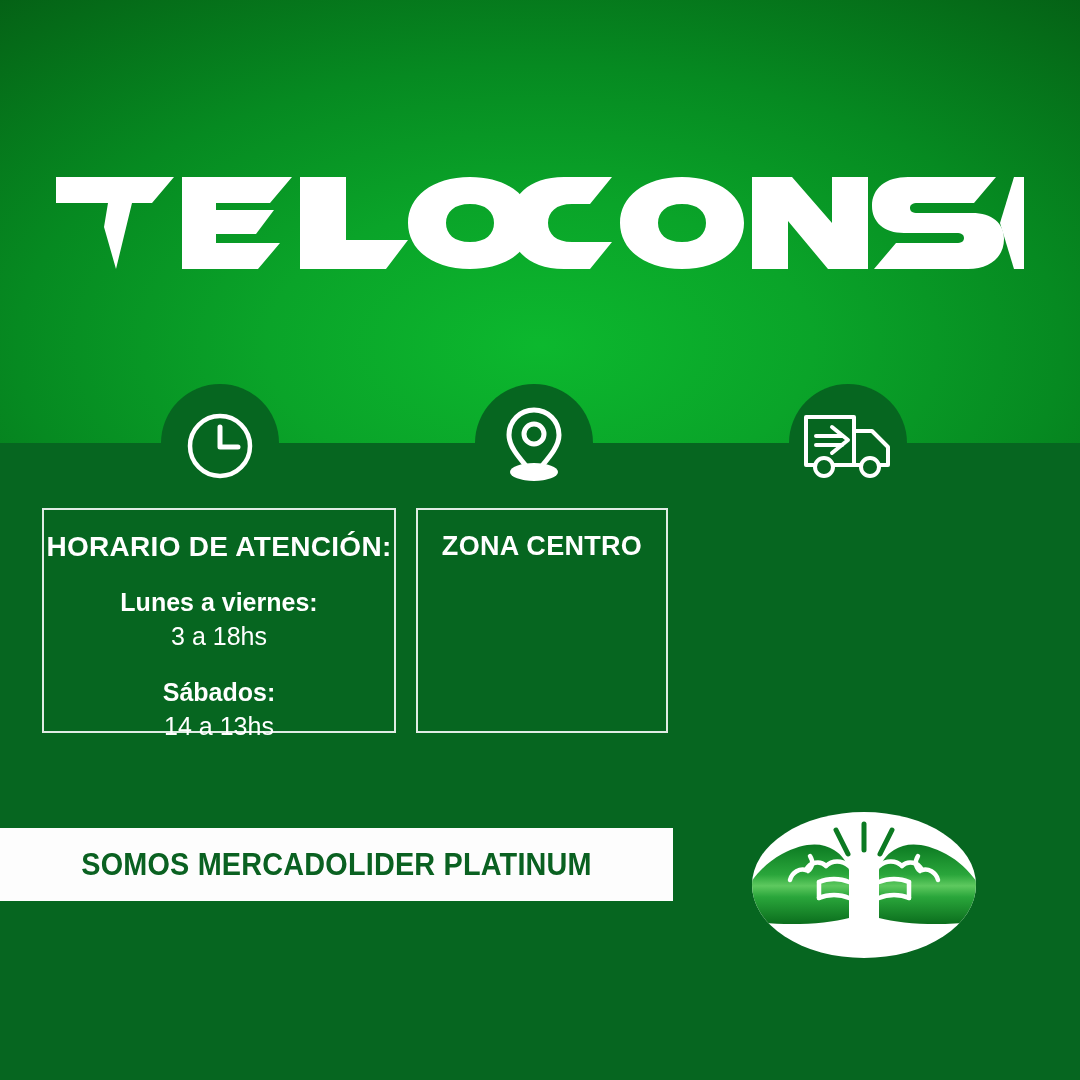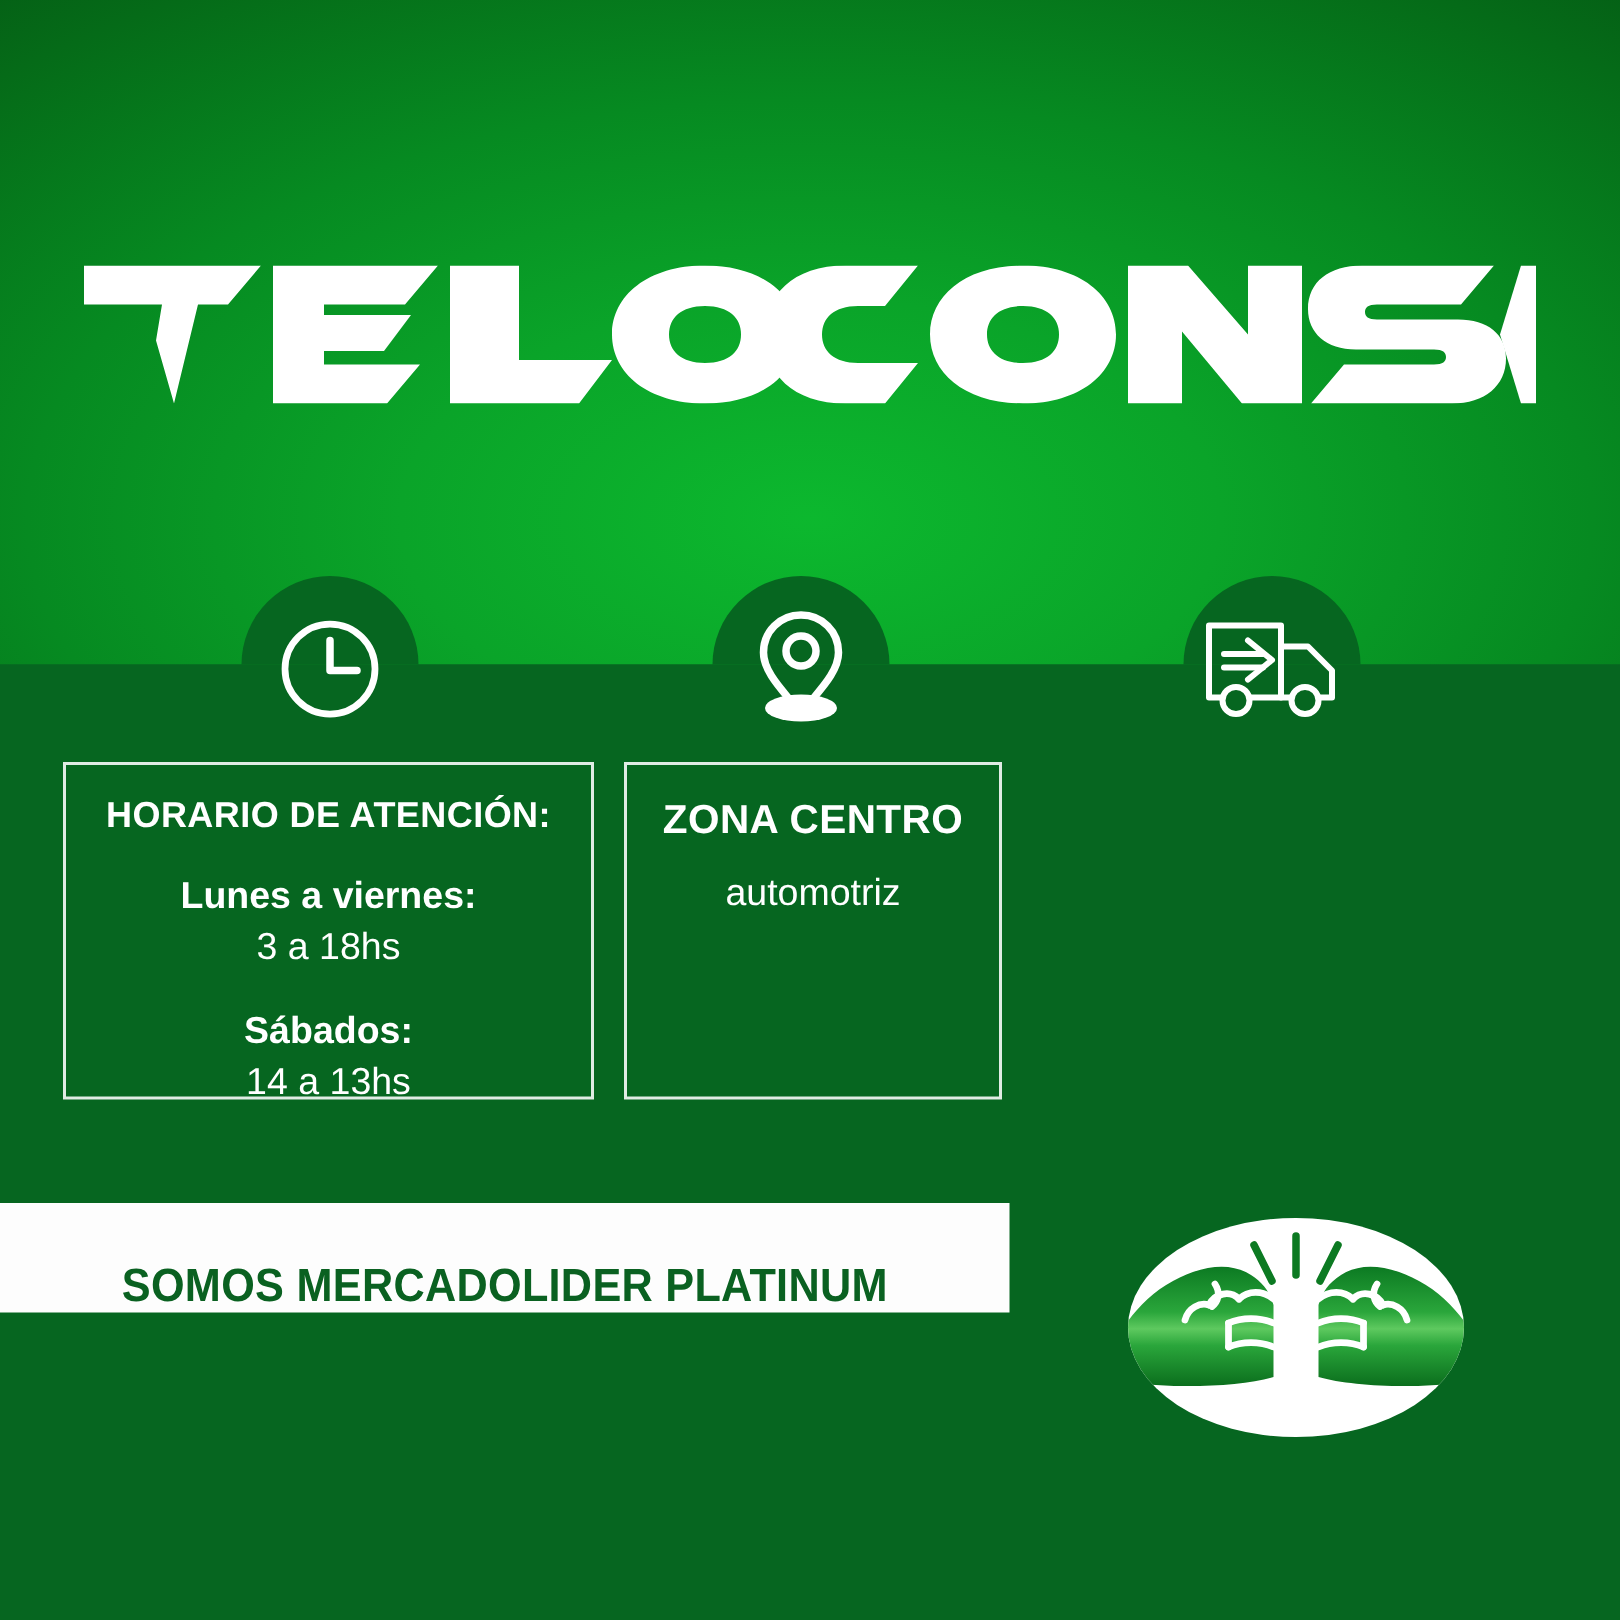--- a/index.html
+++ b/index.html
@@ -58,31 +58,31 @@
     color:#ffffff;
   }
   .card.c1{left:42px;width:354px;}
   .card.c2{left:416px;width:252px;}
   .card.c3{left:672px;width:352px;}
 
   .card-title{
     font-weight:bold;font-size:27px;letter-spacing:.3px;
     line-height:1.2;margin:0 0 16px 0;
   }
-  .card.c1 .card-title{font-size:24px;}
+  .card.c1 .card-title{font-size:28px;}
   .card-line{font-size:25px;line-height:1.38;font-weight:400;}
   .card-line.strong{font-weight:bold;margin-top:21px;}
 
   
   .banner{
     position:absolute;left:0;width:673px;height:73px;
     background:#fdfdfd;
     display:flex;align-items:center;
   }
-  .banner.b-top{top:802px;justify-content:center;align-items:flex-end;}
+  .banner.b-top{top:828px;justify-content:center;}
   .banner.b-bot{top:895px;justify-content:flex-end;padding-right:18px;box-sizing:border-box;}
   .banner-text{
     color:#0a6121;font-weight:bold;font-size:31px;
     letter-spacing:.2px;
     transform:scaleX(.93);transform-origin:center;
     white-space:nowrap;
   }
 
   
   .fist-logo{
@@ -166,21 +166,20 @@
   <div class="card c1">
     <div class="card-title">HORARIO DE ATENCIÓN:</div>
     <div class="card-line strong">Lunes a viernes:</div>
     <div class="card-line">3 a 18hs</div>
     <div class="card-line strong">Sábados:</div>
     <div class="card-line">14 a 13hs</div>
   </div>
 
   <div class="card c2">
     <div class="card-title">ZONA CENTRO</div>
-    <div class="card-line">automotriz</div>
   </div>
 
 
   <div class="banner b-top">
     <span class="banner-text">SOMOS MERCADOLIDER PLATINUM</span>
   </div>
 
   <div class="fist-logo">
     <svg width="232" height="158" viewBox="0 0 232 158">
       <defs>

